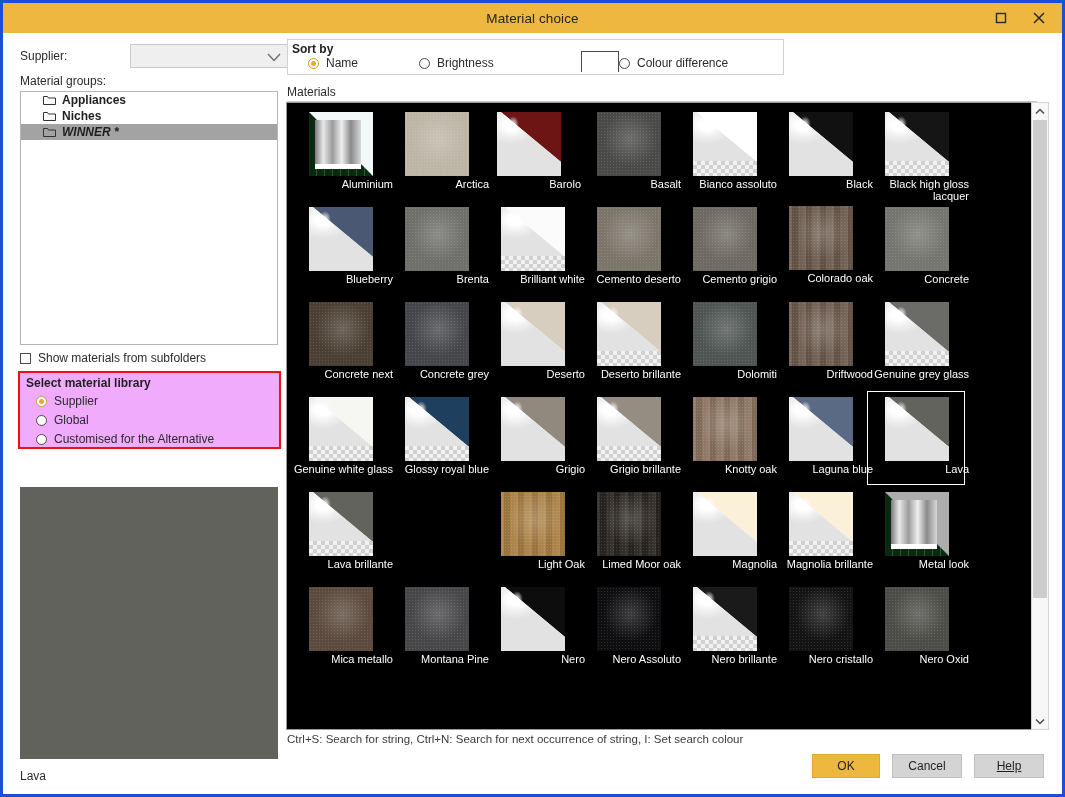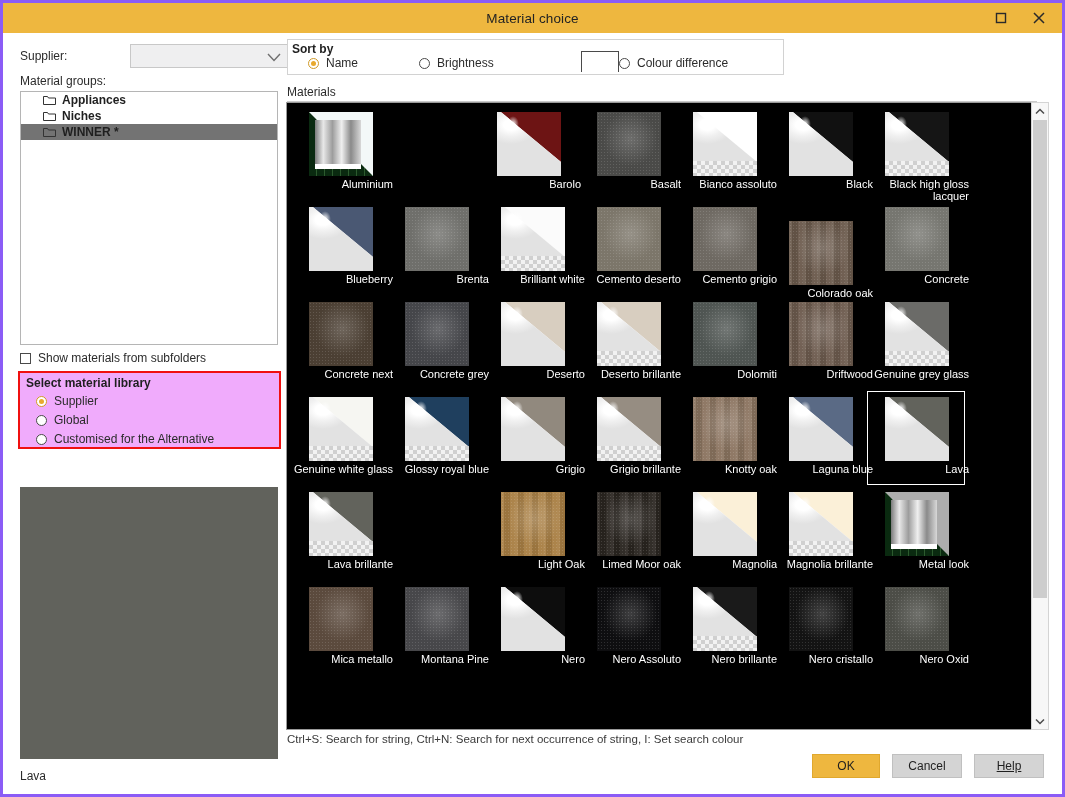--- a/index.html
+++ b/index.html
@@ -7,21 +7,21 @@
   body{
     width:1065px;height:797px;overflow:hidden;
     background:#ffffff;
     font-family:"Liberation Sans", sans-serif;
     font-size:12px;color:#1a1a1a;
     -webkit-font-smoothing:none;
   }
   .window{
     position:absolute;left:0;top:0;width:1065px;height:797px;
     box-sizing:border-box;
-    border:3px solid #8b5cf6;
+    border:3px solid #1d4ed8;
     background:#ffffff;
   }
   
   .titlebar{
     position:absolute;left:0;top:0;width:1059px;height:30px;
     background:#eeb73f;
     display:flex;align-items:center;justify-content:center;
   }
   .title-text{
     font-size:13.5px;color:#232323;letter-spacing:.1px;
@@ -47,21 +47,21 @@
   .mg-label{position:absolute;left:14px;top:38px;}
   .tree{
     position:absolute;left:14px;top:55px;width:258px;height:254px;
     background:#ffffff;border:1px solid #b5b5b5;box-sizing:border-box;
     overflow:hidden;
   }
   .tree-item{
     height:16px;display:flex;align-items:center;padding-left:22px;
     font-size:12px;font-weight:bold;color:#1f1f1f;
   }
-  .tree-item.sel{background:#737373;}
+  .tree-item.sel{background:#a3a3a3;font-style:italic;}
   .folder-ico{
     display:inline-block;width:13px;height:10px;margin-right:6px;position:relative;
   }
   .folder-ico svg{display:block;}
   .cb-row{position:absolute;left:14px;top:315px;display:flex;align-items:center;}
   .checkbox{
     width:11px;height:11px;border:1px solid #4a4a4a;background:#fff;
     box-sizing:border-box;margin-right:7px;
   }
   .lib-box{
@@ -274,20 +274,29 @@
           <div class="thumbbox">
             <div class="sw" style="background: rgb(255, 255, 255);">
               <div style="position: absolute; left: 0px; top: 0px; width: 64px; height: 64px; background: repeating-linear-gradient(90deg, rgb(10, 42, 16) 0px, rgb(10, 42, 16) 7px, rgb(44, 90, 46) 7px, rgb(44, 90, 46) 8px), repeating-linear-gradient(0deg, rgb(10, 42, 16) 0px, rgb(10, 42, 16) 7px, rgb(44, 90, 46) 7px, rgb(44, 90, 46) 8px) rgb(12, 42, 16);"></div>
               <div style="position: absolute; left: 0px; top: 0px; width: 64px; height: 64px; background: rgb(243, 248, 248); clip-path: polygon(100% 0px, 100% 100%, 0px 0px);"></div>
               <div style="position: absolute; left: 6px; top: 8px; width: 46px; height: 48px; background: linear-gradient(90deg, rgb(123, 123, 123) 0%, rgb(232, 232, 232) 18%, rgb(157, 157, 157) 38%, rgb(239, 239, 239) 58%, rgb(138, 138, 138) 78%, rgb(216, 216, 216) 100%);"></div>
               <div style="position: absolute; left: 6px; top: 52px; width: 46px; height: 5px; background: rgb(255, 255, 255);"></div>
             </div>
           </div>
           <div class="cap">Aluminium</div>
         </div>
+        <div class="cell" style="left: 102px; top: 6px;">
+          <div class="thumbbox">
+            <div class="sw" style="background: rgb(189, 181, 166);">
+              <div style="position: absolute; left: 0px; top: 0px; width: 64px; height: 64px; background: radial-gradient(circle at 52% 42%, rgba(255, 255, 255, 0.2), rgba(255, 255, 255, 0) 55%);"></div>
+              <div style="position: absolute; left: 0px; top: 0px; width: 64px; height: 64px; opacity: 0.22; background-image: radial-gradient(rgba(255, 255, 255, 0.6) 0.5px, transparent 0.6px); background-size: 3px 3px;"></div>
+            </div>
+          </div>
+          <div class="cap">Arctica</div>
+        </div>
         <div class="cell" style="left: 194px; top: 6px;">
           <div class="thumbbox">
             <div class="sw" style="background: rgb(255, 255, 255);">
               <div style="position: absolute; left: 0px; top: 0px; width: 64px; height: 64px; background: rgb(109, 20, 20); clip-path: polygon(100% 0px, 100% 78%, 6% 0px);"></div>
               <div style="position: absolute; left: 0px; top: 0px; width: 64px; height: 64px; background: radial-gradient(42% 30% at 22% 20%, rgb(255, 255, 255) 0%, rgb(255, 255, 255) 28%, rgb(240, 240, 240) 60%, rgb(226, 226, 226) 100%); clip-path: polygon(0px 0px, 6% 0px, 100% 78%, 100% 100%, 0px 100%);"></div>
               <div style="position: absolute; left: 10px; top: 4px; width: 12px; height: 16px; border-radius: 50%; background: radial-gradient(rgb(255, 255, 255) 0%, rgba(255, 255, 255, 0) 70%);"></div>
             </div>
           </div>
           <div class="cap">Barolo</div>
         </div>
@@ -373,21 +382,21 @@
         </div>
         <div class="cell" style="left: 390px; top: 101px;">
           <div class="thumbbox">
             <div class="sw" style="background: rgb(110, 105, 98);">
               <div style="position: absolute; left: 0px; top: 0px; width: 64px; height: 64px; background: radial-gradient(circle at 52% 42%, rgba(255, 255, 255, 0.2), rgba(255, 255, 255, 0) 55%);"></div>
               <div style="position: absolute; left: 0px; top: 0px; width: 64px; height: 64px; opacity: 0.22; background-image: radial-gradient(rgba(255, 255, 255, 0.6) 0.5px, transparent 0.6px); background-size: 3px 3px;"></div>
             </div>
           </div>
           <div class="cap">Cemento grigio</div>
         </div>
-        <div class="cell" style="left: 486px; top: 115px;">
+        <div class="cell" style="left: 486px; top: 100px;">
           <div class="thumbbox">
             <div class="sw" style="background: repeating-linear-gradient(90deg, rgba(255, 255, 255, 0.07) 0px, rgba(255, 255, 255, 0.07) 3px, rgba(0, 0, 0, 0.09) 3px, rgba(0, 0, 0, 0.09) 9px, rgba(255, 255, 255, 0.04) 9px, rgba(255, 255, 255, 0.04) 14px) rgb(107, 90, 76);">
               <div style="position: absolute; left: 0px; top: 0px; width: 64px; height: 64px; background: radial-gradient(circle at 52% 42%, rgba(255, 255, 255, 0.2), rgba(255, 255, 255, 0) 55%);"></div>
               <div style="position: absolute; left: 0px; top: 0px; width: 64px; height: 64px; opacity: 0.22; background-image: radial-gradient(rgba(255, 255, 255, 0.6) 0.5px, transparent 0.6px); background-size: 3px 3px;"></div>
             </div>
           </div>
           <div class="cap">Colorado oak</div>
         </div>
         <div class="cell" style="left: 582px; top: 101px;">
           <div class="thumbbox">

